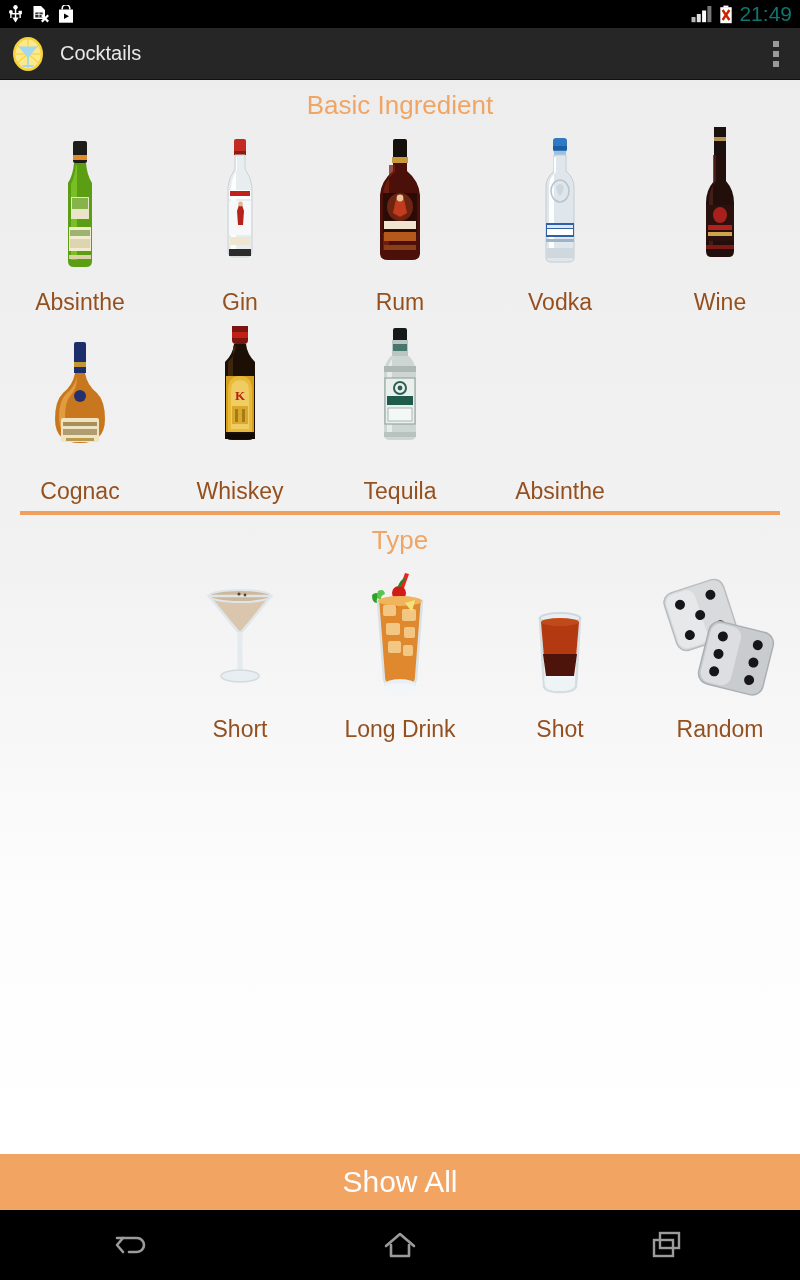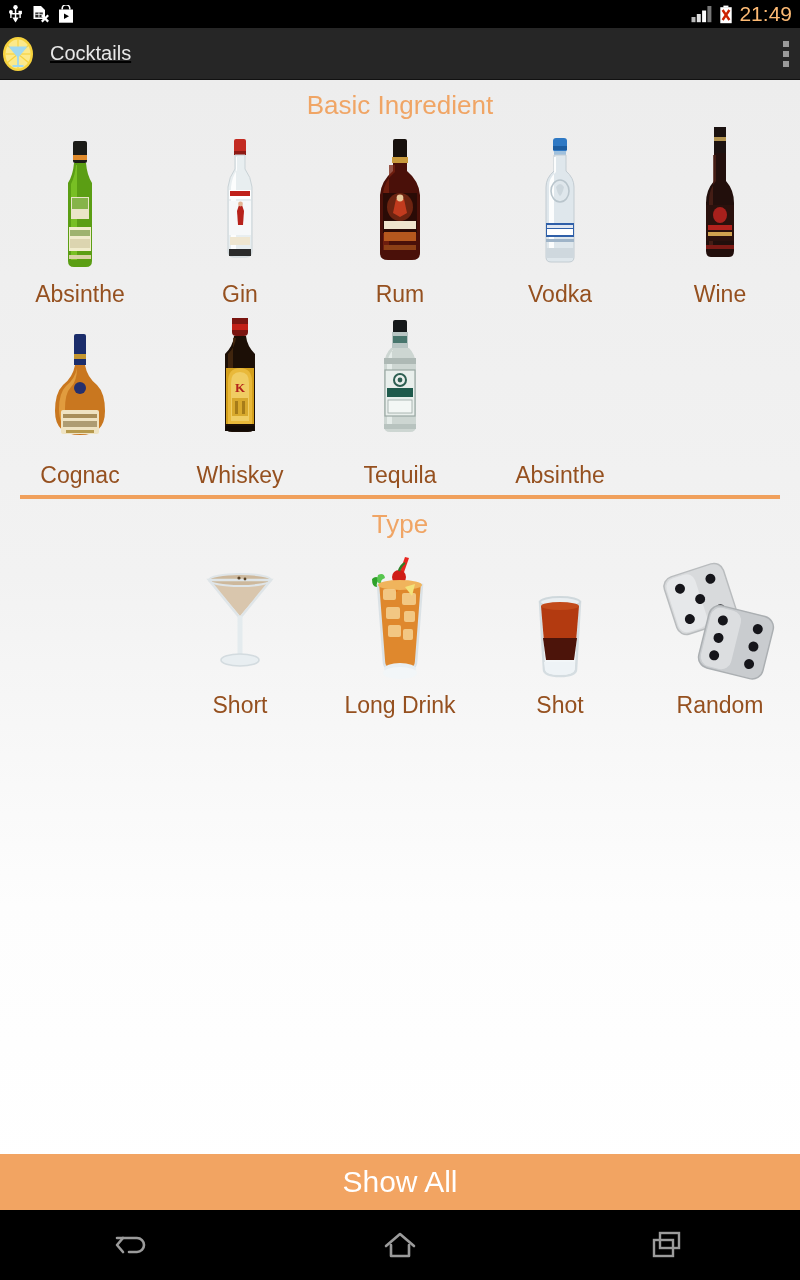--- a/index.html
+++ b/index.html
@@ -12,29 +12,28 @@
   #screen { position:relative; width:800px; height:1280px; background:#fafafa; }
 
   
   #status-bar {
     position:absolute; top:0; left:0; width:800px; height:28px;
     background:#000; display:flex; align-items:center;
     padding:0 8px; color:#fff;
   }
   .sb-left { display:flex; align-items:center; gap:9px; }
   .sb-right { margin-left:auto; display:flex; align-items:center; gap:6px; }
-  .sb-clock { font-size:21px; color:#fdba74; letter-spacing:0px; line-height:1; padding-bottom:1px;}
+  .sb-clock { font-size:21px; color:#0f766e; letter-spacing:0px; line-height:1; padding-bottom:1px;}
   .sb-ico { display:block; }
 
   
   #action-bar {
     position:absolute; top:28px; left:0; width:800px; height:52px;
-    background:#262626; display:flex; align-items:center; padding:0 0;
+    background:#262626; display:flex; align-items:center; padding:0 10px;
     border-bottom:1px solid #111;
-    text-decoration:underline;
   }
   #app-icon { width:36px; height:36px; position:relative; flex:0 0 auto; }
   #app-title { color:#e8e8e8; font-size:20px; margin-left:14px; font-weight:400; }
   #overflow-menu {
     margin-left:auto; width:28px; height:40px;
     display:flex; flex-direction:column; align-items:center; justify-content:center; gap:4px;
   }
   #overflow-menu i { display:block; width:6px; height:6px; background:#9a9a9a; }
 
   
@@ -50,21 +49,21 @@
   .divider {
     height:4px; background:#f0a05c; margin:6px 20px 0;
   }
 
   .grid { display:flex; flex-wrap:wrap; }
   .cell {
     display:flex; flex-direction:column; align-items:center; justify-content:flex-end;
   }
   .cell .art { display:flex; align-items:flex-end; justify-content:center; }
   .cell .label {
-    font-size:23px; color:#95501f; margin-top:6px; white-space:nowrap;
+    font-size:23px; color:#95501f; margin-top:14px; white-space:nowrap;
   }
 
   
   #ingredient-grid .cell { width:160px; }
   #ingredient-grid .art { height:148px; }
 
   
   #type-grid { padding-left:160px; }
   #type-grid .cell { width:160px; }
   #type-grid .art { height:140px; }

